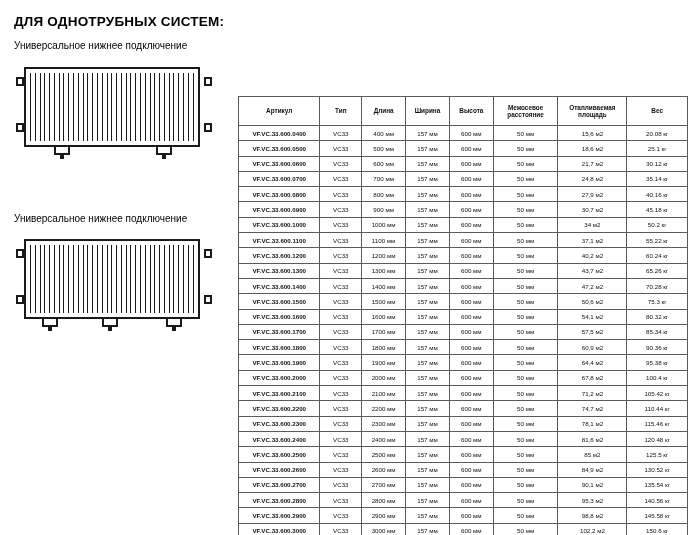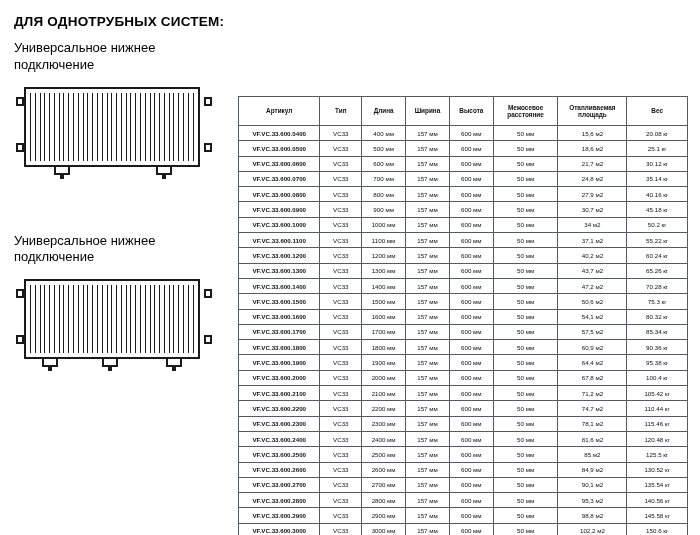--- a/index.html
+++ b/index.html
@@ -29,21 +29,21 @@
   }
   .block-heading {
     font-size: 13.5px;
     font-weight: bold;
     line-height: 1.22;
     letter-spacing: 0.2px;
     margin: 0 0 10px 0;
     color: #000;
   }
   .block-sub {
-    font-size: 13px;
+    font-size: 10px;
     font-weight: normal;
     line-height: 1.25;
     margin: 0 0 14px 0;
     color: #000;
   }
 
   
   .radiator {
     position: relative;
     width: 196px;

